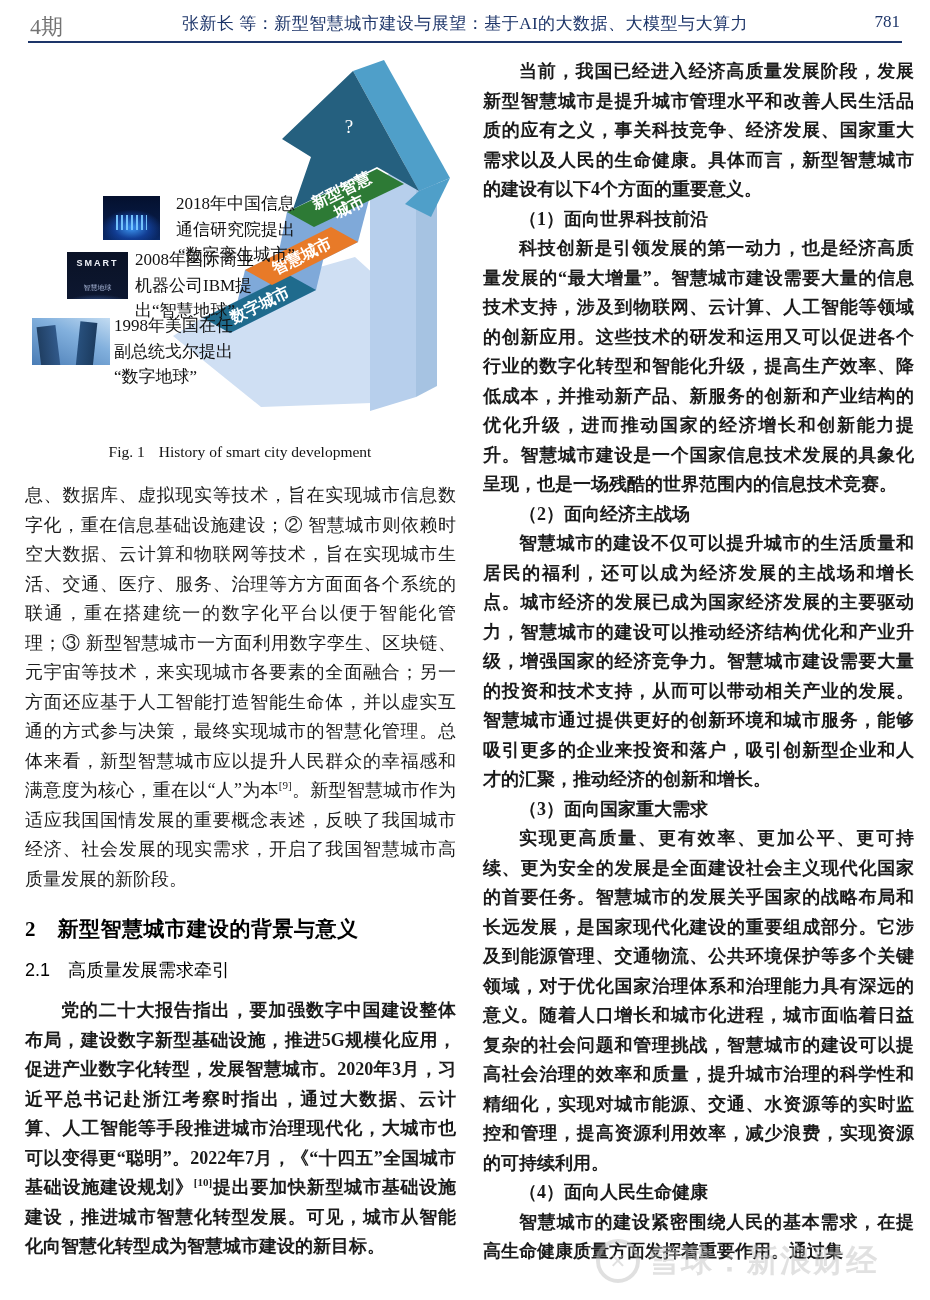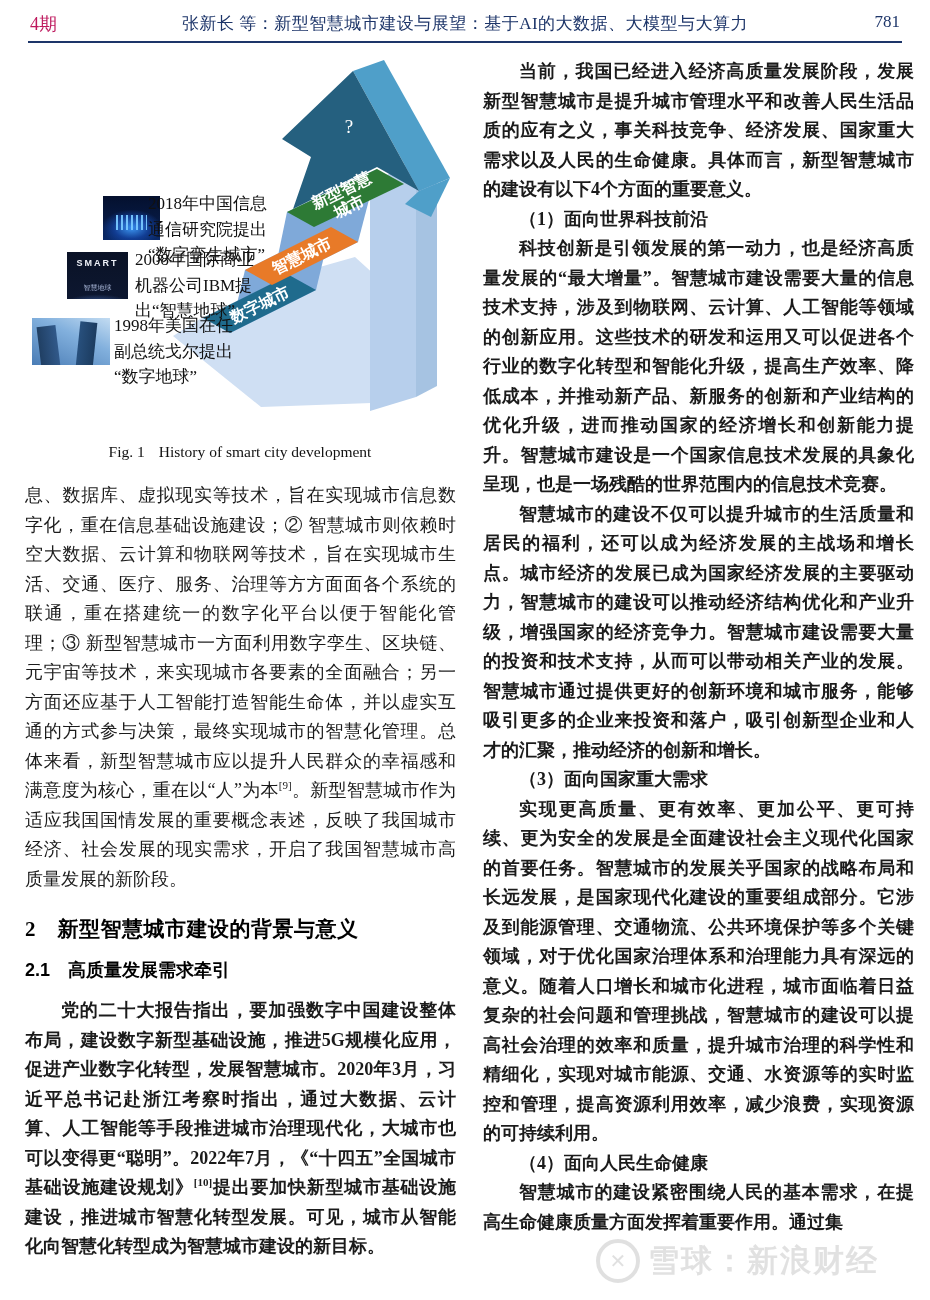--- a/index.html
+++ b/index.html
@@ -3,21 +3,21 @@
 <meta charset="utf-8">
 <style>
   html,body{margin:0;padding:0;}
   body{
     width:930px;height:1300px;position:relative;overflow:hidden;
     background:#ffffff;
     font-family:"Liberation Serif","DejaVu Serif",serif;
     color:#1b1b1b;
   }
   
-  .hdr-issue{position:absolute;left:30px;top:12px;font-size:18px;color:#be185d;}
+  .hdr-issue{position:absolute;left:30px;top:12px;font-size:22px;color:#737373;}
   .hdr-title{position:absolute;left:0;right:0;top:12px;text-align:center;font-size:17px;color:#1d3569;letter-spacing:.5px;}
   .hdr-page{position:absolute;right:30px;top:12px;font-size:17px;color:#1d3569;}
   .hdr-rule{position:absolute;left:28px;top:41px;width:874px;height:2px;background:#1d3569;}
   
   .figure{position:absolute;left:20px;top:55px;width:440px;height:420px;}
   .figure svg{position:absolute;left:5px;top:2px;}
   .milestone-text{position:absolute;font-size:17px;line-height:25.5px;color:#111;}
   .thumb{position:absolute;overflow:hidden;gap:14px;}
   .thumb-2018{left:83px;top:141px;width:57px;height:44px;
     background:radial-gradient(ellipse 70% 55% at 50% 72%,rgba(64,160,255,.95) 0%,rgba(24,80,190,.55) 45%,rgba(6,18,56,0) 75%),linear-gradient(180deg,#04102e 0%,#071a44 60%,#0a2a6a 100%);}
@@ -36,21 +36,21 @@
   .cap-en{position:absolute;top:388px;left:0;width:100%;text-align:center;font-size:15.5px;color:#111;font-family:Liberation Serif, serif;}
   .cap-zh .cap-label,.cap-en .cap-label{margin-right:14px;}
   
   .col{position:absolute;width:431px;font-size:18px;line-height:29.5px;text-align:justify;}
   .left-col{left:25px;top:481px;}
   .right-col{left:483px;top:57px;}
   .para{margin:0;}
   .para.indent{text-indent:2em;font-weight:bold;}
   sup{font-size:11px;line-height:0;}
   .sec-h2{font-size:21px;font-weight:bold;letter-spacing:.5px;margin:21px 0 11px 0;color:#000;text-align:left;}
-  .sec-h3{font-family:"Liberation Sans","DejaVu Sans",sans-serif;font-size:18px;font-weight:bold;margin:0 0 11px 0;color:#000;text-align:left;}
+  .sec-h3{font-family:"Liberation Sans","DejaVu Sans",sans-serif;font-size:18px;font-weight:normal;margin:0 0 11px 0;color:#000;text-align:left;}
   
   .watermark{position:absolute;left:596px;top:1239px;display:flex;align-items:center;opacity:.5;pointer-events:none;}
   .wm-circle{width:36px;height:36px;border:4px solid #c2c2c2;border-radius:50%;display:flex;align-items:center;justify-content:center;
     font-family:"Liberation Sans","DejaVu Sans",sans-serif;font-size:20px;font-weight:bold;color:#c2c2c2;margin-right:8px;}
   .wm-text{font-family:"Liberation Sans","DejaVu Sans",sans-serif;font-size:31px;font-weight:bold;color:#c5c5c5;letter-spacing:2px;}
 </style>
 </head>
 <body>
 
 <div class="hdr-issue">4期</div>
@@ -92,21 +92,21 @@
   </div>
   <div class="thumb thumb-2008">
     <div class="smart-word">SMART</div>
     <div class="smart-sub">智慧地球</div>
   </div>
   <div class="thumb thumb-1998">
     <div class="tower-a"></div>
     <div class="tower-b"></div>
   </div>
 
-  <div class="milestone-text" style="left:128px;top:136px;">
+  <div class="milestone-text" style="left:156px;top:136px;text-align:right;">
     <div>2018年中国信息</div>
     <div>通信研究院提出</div>
     <div>“数字孪生城市”</div>
   </div>
   <div class="milestone-text" style="left:115px;top:192px;">
     <div>2008年国际商业</div>
     <div>机器公司IBM提</div>
     <div>出“智慧地球”</div>
   </div>
   <div class="milestone-text" style="left:94px;top:258px;">
@@ -129,20 +129,21 @@
   <div>
       <p class="para indent">党的二十大报告指出，要加强数字中国建设整体布局，建设数字新型基础设施，推进5G规模化应用，促进产业数字化转型，发展智慧城市。2020年3月，习近平总书记赴浙江考察时指出，通过大数据、云计算、人工智能等手段推进城市治理现代化，大城市也可以变得更“聪明”。2022年7月，《“十四五”全国城市基础设施建设规划》<sup>[10]</sup>提出要加快新型城市基础设施建设，推进城市智慧化转型发展。可见，城市从智能化向智慧化转型成为智慧城市建设的新目标。</p>
     </div>
 </div>
 
 <div class="col right-col">
   <div>
       <p class="para indent">当前，我国已经进入经济高质量发展阶段，发展新型智慧城市是提升城市管理水平和改善人民生活品质的应有之义，事关科技竞争、经济发展、国家重大需求以及人民的生命健康。具体而言，新型智慧城市的建设有以下4个方面的重要意义。</p>
       <p class="para indent">（1）面向世界科技前沿</p>
       <p class="para indent">科技创新是引领发展的第一动力，也是经济高质量发展的“最大增量”。智慧城市建设需要大量的信息技术支持，涉及到物联网、云计算、人工智能等领域的创新应用。这些技术的研发和运用又可以促进各个行业的数字化转型和智能化升级，提高生产效率、降低成本，并推动新产品、新服务的创新和产业结构的优化升级，进而推动国家的经济增长和创新能力提升。智慧城市建设是一个国家信息技术发展的具象化呈现，也是一场残酷的世界范围内的信息技术竞赛。</p>
+      <p class="para indent">（2）面向经济主战场</p>
       <p class="para indent">智慧城市的建设不仅可以提升城市的生活质量和居民的福利，还可以成为经济发展的主战场和增长点。城市经济的发展已成为国家经济发展的主要驱动力，智慧城市的建设可以推动经济结构优化和产业升级，增强国家的经济竞争力。智慧城市建设需要大量的投资和技术支持，从而可以带动相关产业的发展。智慧城市通过提供更好的创新环境和城市服务，能够吸引更多的企业来投资和落户，吸引创新型企业和人才的汇聚，推动经济的创新和增长。</p>
       <p class="para indent">（3）面向国家重大需求</p>
       <p class="para indent">实现更高质量、更有效率、更加公平、更可持续、更为安全的发展是全面建设社会主义现代化国家的首要任务。智慧城市的发展关乎国家的战略布局和长远发展，是国家现代化建设的重要组成部分。它涉及到能源管理、交通物流、公共环境保护等多个关键领域，对于优化国家治理体系和治理能力具有深远的意义。随着人口增长和城市化进程，城市面临着日益复杂的社会问题和管理挑战，智慧城市的建设可以提高社会治理的效率和质量，提升城市治理的科学性和精细化，实现对城市能源、交通、水资源等的实时监控和管理，提高资源利用效率，减少浪费，实现资源的可持续利用。</p>
       <p class="para indent">（4）面向人民生命健康</p>
       <p class="para indent">智慧城市的建设紧密围绕人民的基本需求，在提高生命健康质量方面发挥着重要作用。通过集</p>
     </div>
 </div>
 
 <div class="watermark">
   <span class="wm-circle">✕</span>

